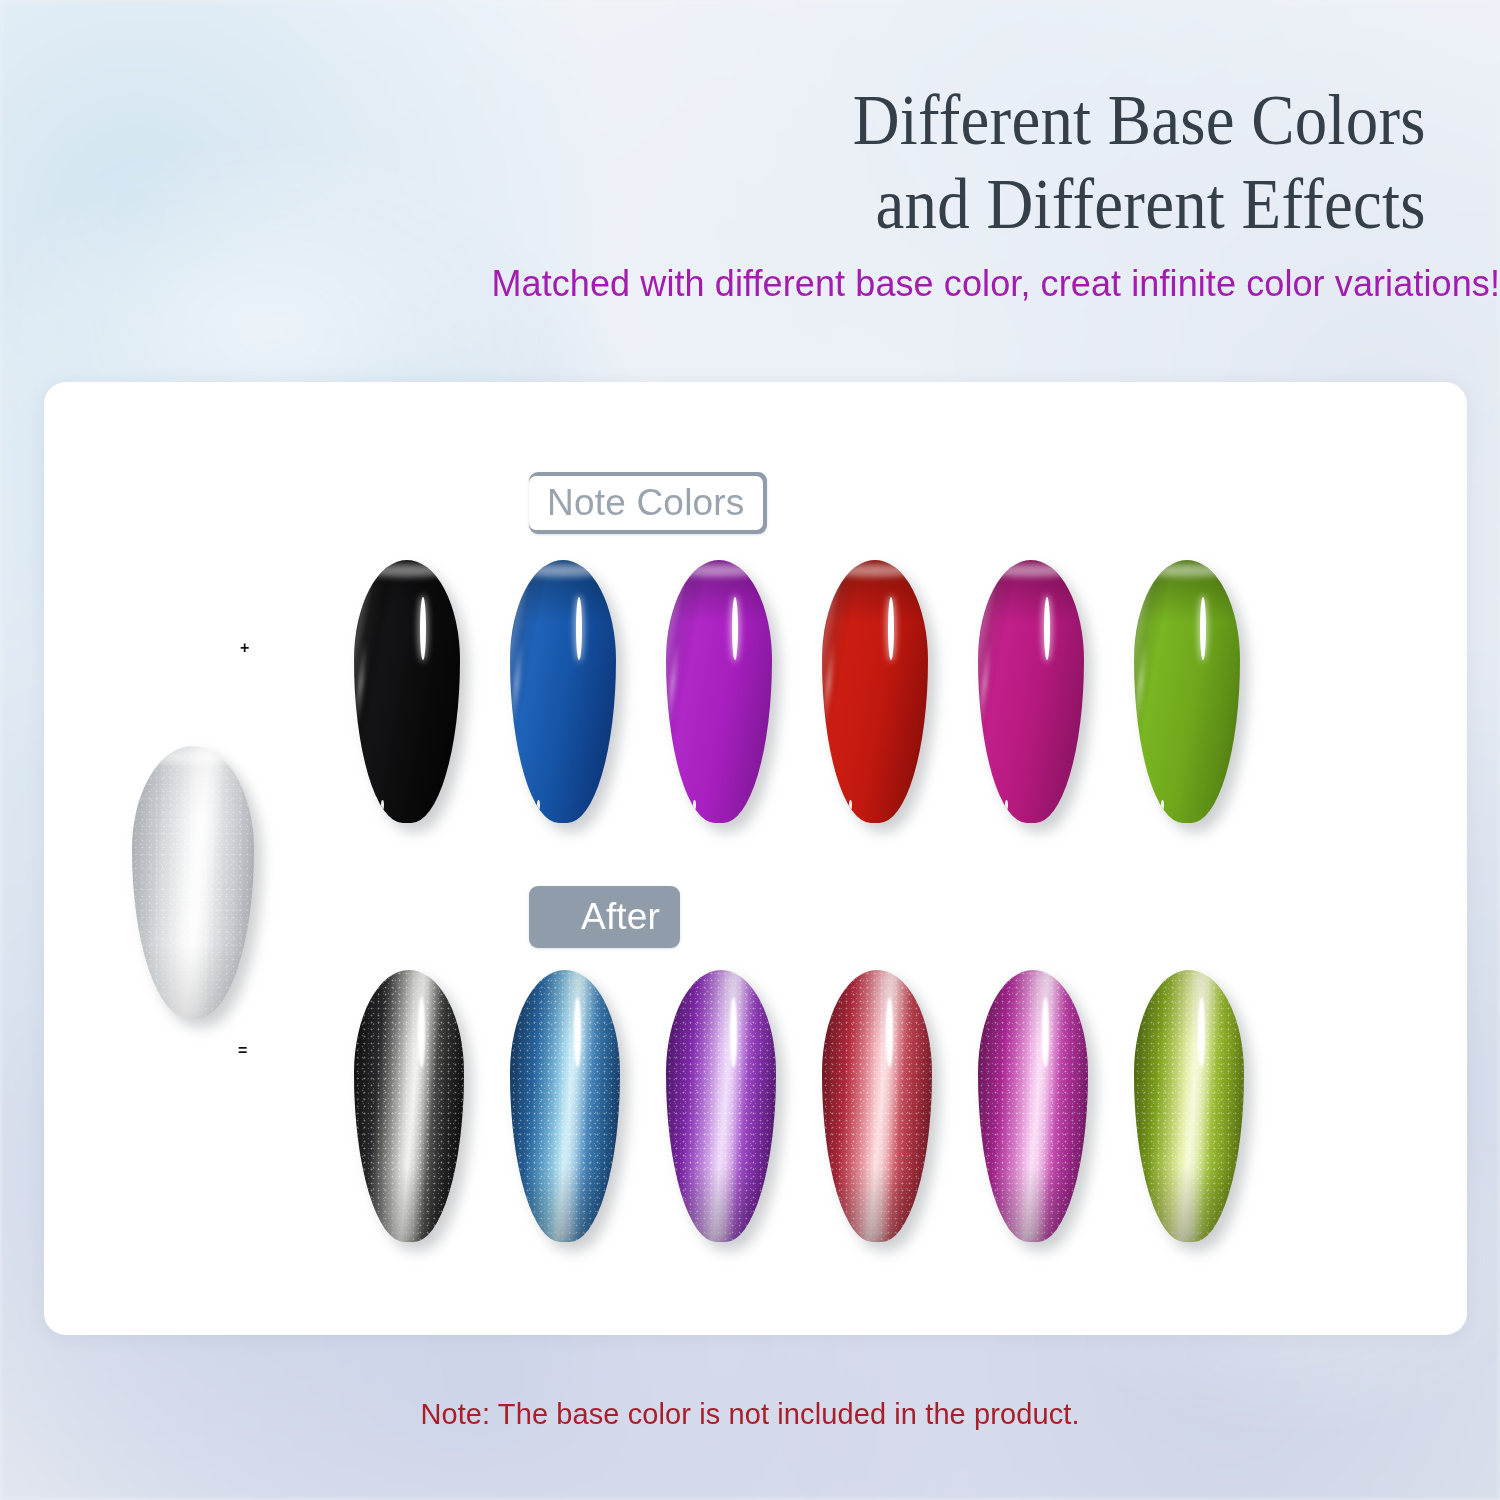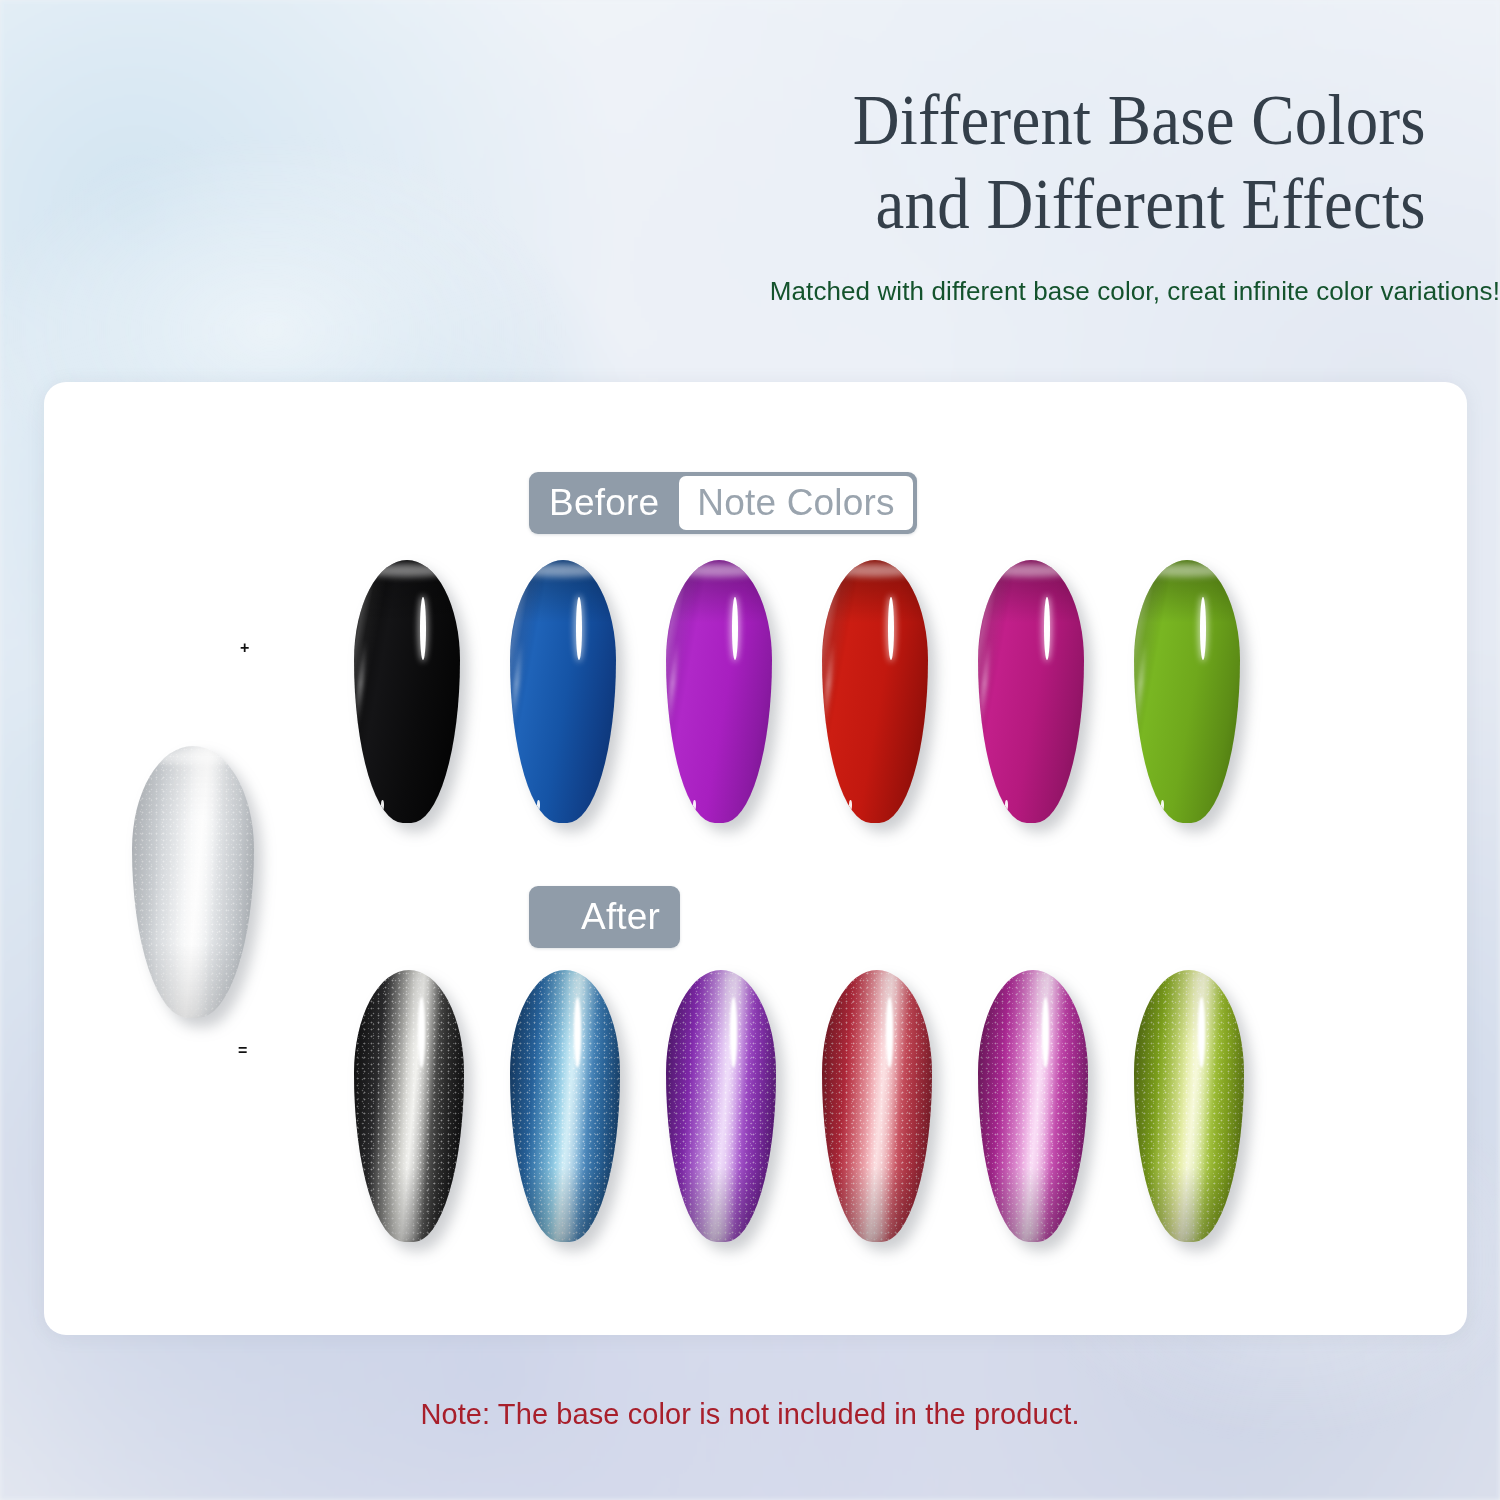--- a/index.html
+++ b/index.html
@@ -53,24 +53,24 @@
   .title-line {
     font-family: "Liberation Serif", "DejaVu Serif", serif;
     font-size: 72px;
     line-height: 84px;
     color: #343f4a;
     letter-spacing: 0.3px;
     transform: scaleX(0.90);
     white-space: nowrap;
   }
   #subtitle {
-    margin-top: 30px;
+    margin-top: 17px;
     font-family: "Liberation Sans", sans-serif;
-    font-size: 26px;
-    color: #14532d;
+    font-size: 36px;
+    color: #a21caf;
     letter-spacing: 0.1px;
     white-space: nowrap;
   }
 
   
   #card {
     position: absolute;
     left: 44px;
     top: 382px;
     width: 1423px;
@@ -249,21 +249,20 @@
 
 <div id="header">
   <div class="title-line">Different Base Colors</div>
   <div class="title-line">and Different Effects</div>
   <div id="subtitle">Matched with different base color, creat infinite color variations!</div>
 </div>
 
 <div id="card">
 
   <div class="badge" id="badge-before" style="left:485px; top:90px;">
-    <div class="badge-left">Before</div>
     <div class="badge-right">Note Colors</div>
   </div>
 
   <div class="badge" id="badge-after" style="left:485px; top:504px;padding-left:32px;">
     <div class="badge-left">After</div>
   </div>
 
   <div class="op" style="left:196px; top:258px;">+</div>
   <div class="op" style="left:194px; top:661px;">=</div>
 

